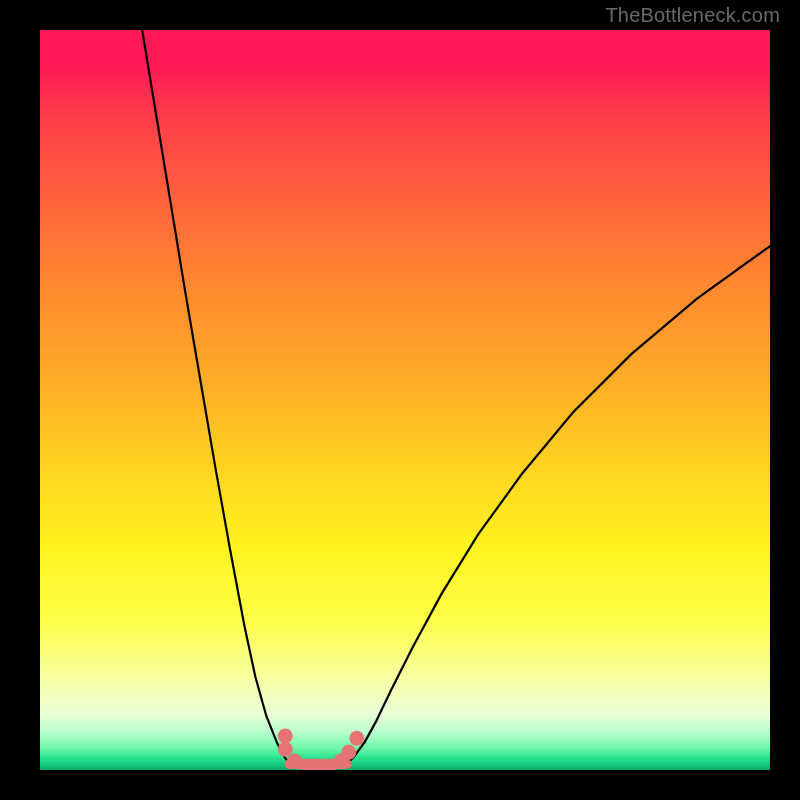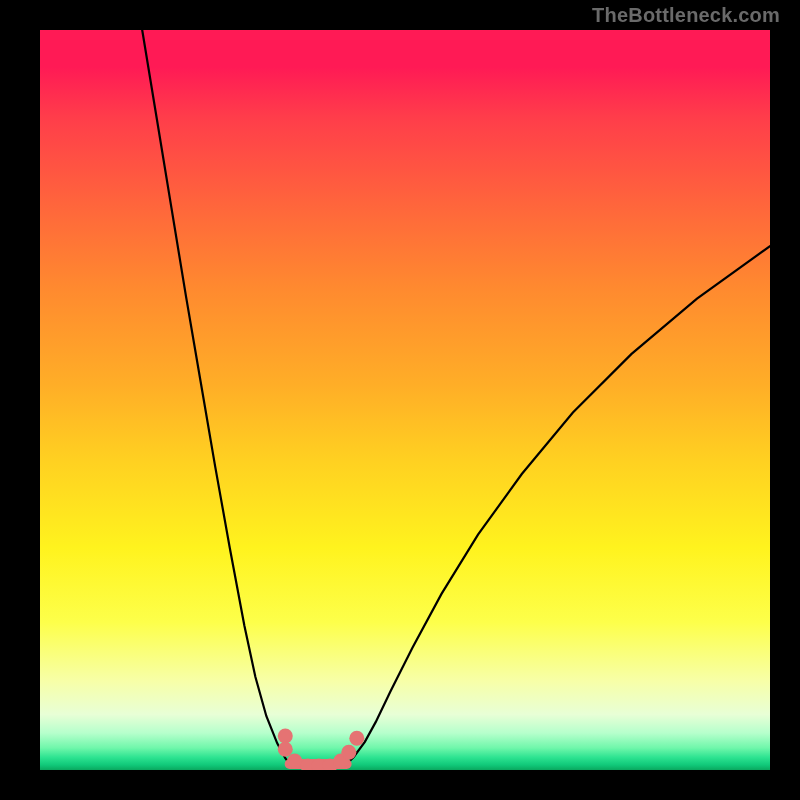--- a/index.html
+++ b/index.html
@@ -49,21 +49,21 @@
     width: 730px;
     height: 740px;
   }
   .watermark {
     position: absolute;
     top: 4px;
     right: 20px;
     font-family: Arial, Helvetica, sans-serif;
     font-size: 20px;
     color: #6a6a6a;
-    font-weight: 700;
+    font-weight: 400;
     letter-spacing: 0.2px;
   }
 </style>
 </head>
 <body>
 
 <div class="frame">
 
   <div class="watermark">TheBottleneck.com</div>
 

